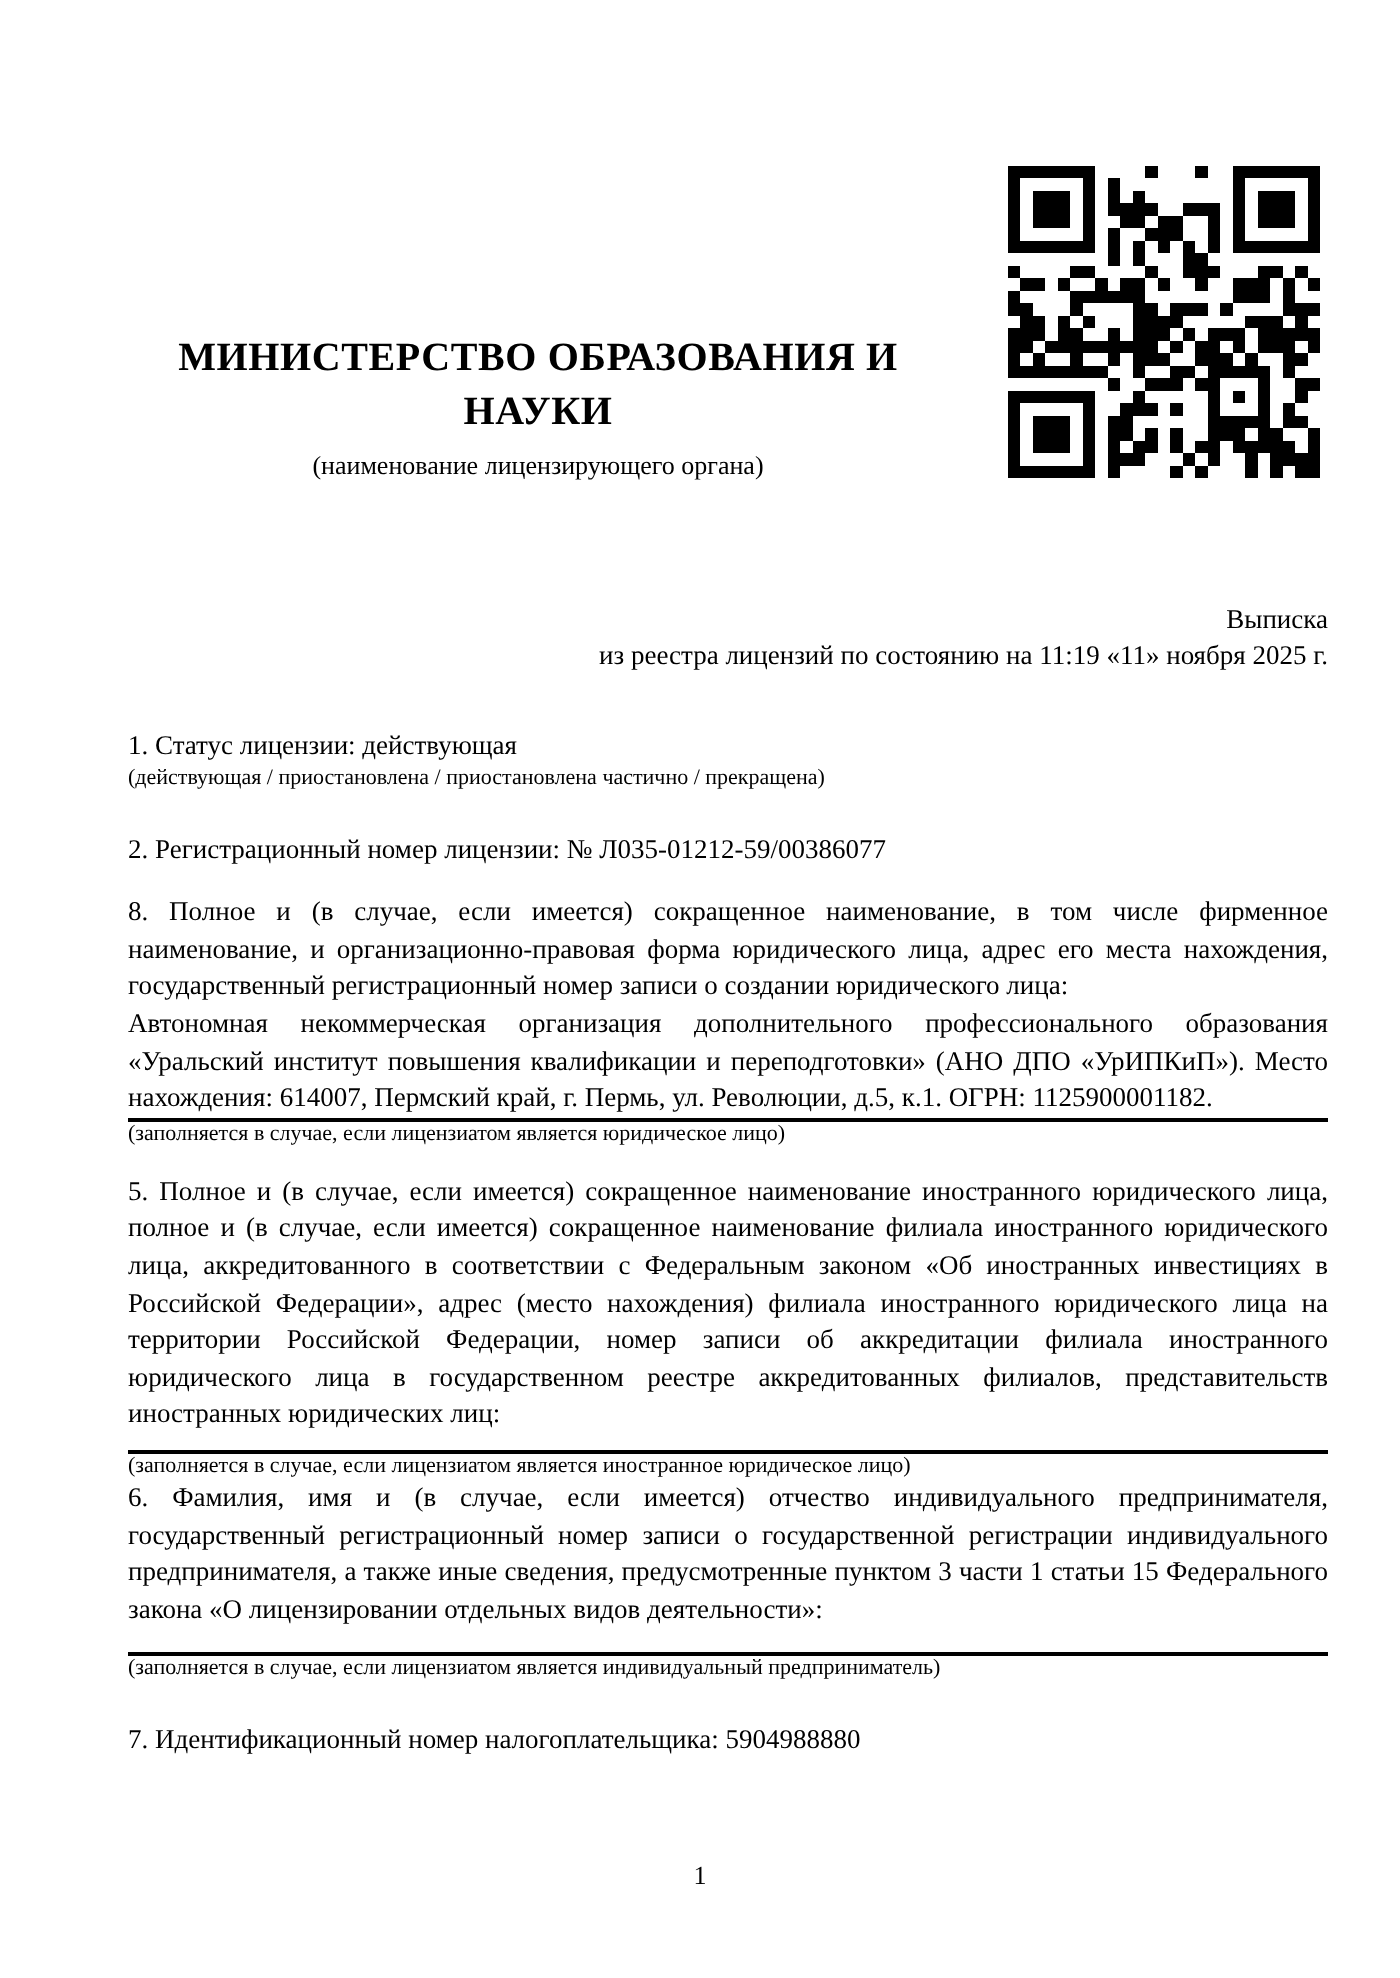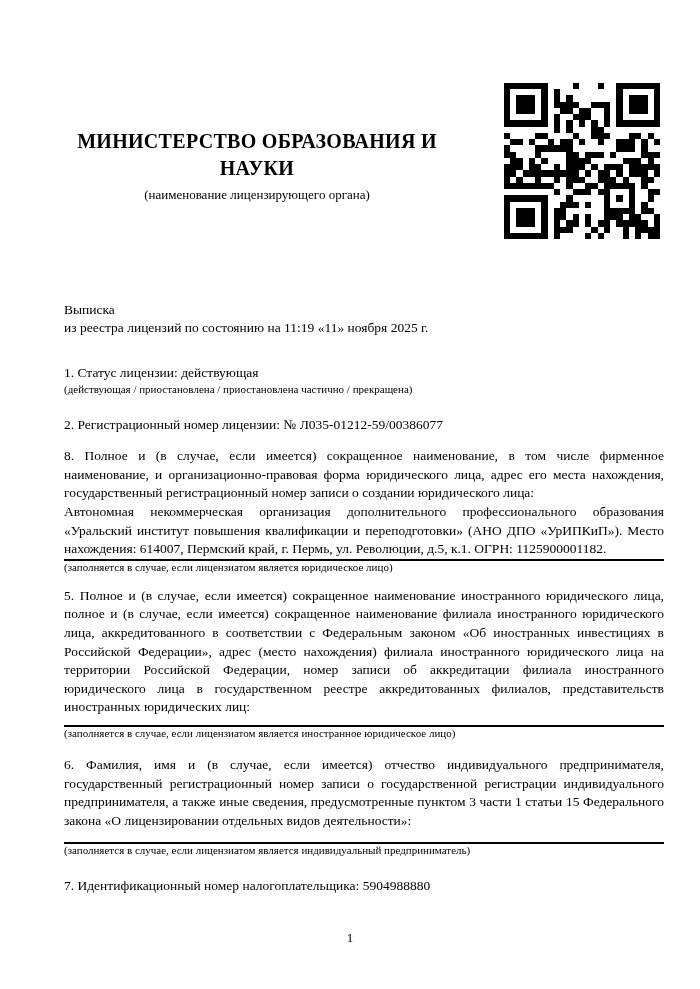--- a/index.html
+++ b/index.html
@@ -9,22 +9,22 @@
     margin:0 auto;
     background:#ffffff;
     color:#000000;
     font-family:"Liberation Serif","DejaVu Serif",serif;
     overflow:hidden;
   }
   
   .header-row {
     display:flex;
     justify-content:space-between;
-    align-items:flex-start;
-    padding:83px 40px 0 44px;
+    align-items:flex-end;
+    padding:83px 40px 0 56px;
   }
   .header-text {
     width:426px;
     margin-top:45px;
     text-align:center;
   }
   .ministry-line {
     font-weight:bold;
     font-size:20px;
     line-height:27px;
@@ -33,21 +33,21 @@
   .header-caption {
     font-size:13px;
     line-height:13px;
     margin-top:6px;
   }
   .qr-box { width:156px; height:156px; flex:none; }
   .qr-box svg { display:block; }
   
   .title-block {
     margin:62px 36px 0 64px;
-    text-align:left;
+    text-align:right;
     font-size:13.5px;
     line-height:17.5px;
   }
   
   .content {
     margin:28px 36px 0 64px;   
     font-size:13.5px;
     line-height:18.6px;
   }
   .item-text { text-align:left; }
@@ -59,21 +59,21 @@
   }
   .caption-shift { padding-right:64px; } 
   .rule {
     height:0;
     border-top:2px solid #000;
   }
   .answer-space-sm { height:8px; }
   .answer-space-md { height:12px; }
   .mt20 { margin-top:20px; }
   .mt13 { margin-top:13px; }
-  .mt16 { margin-top:16px; }
+  .mt16 { }
   .mt20b { margin-top:20px; }
   .page-number {
     position:absolute;
     left:0; right:0; bottom:43px;
     text-align:center;
     font-size:13px;
   }
 </style>
 </head>
 <body>

